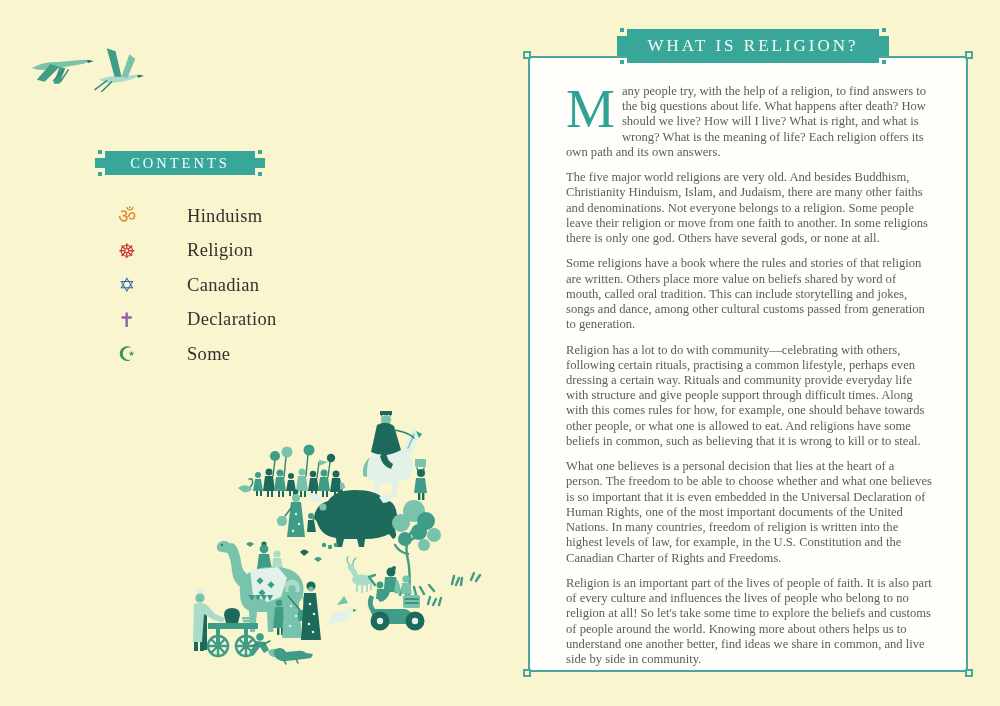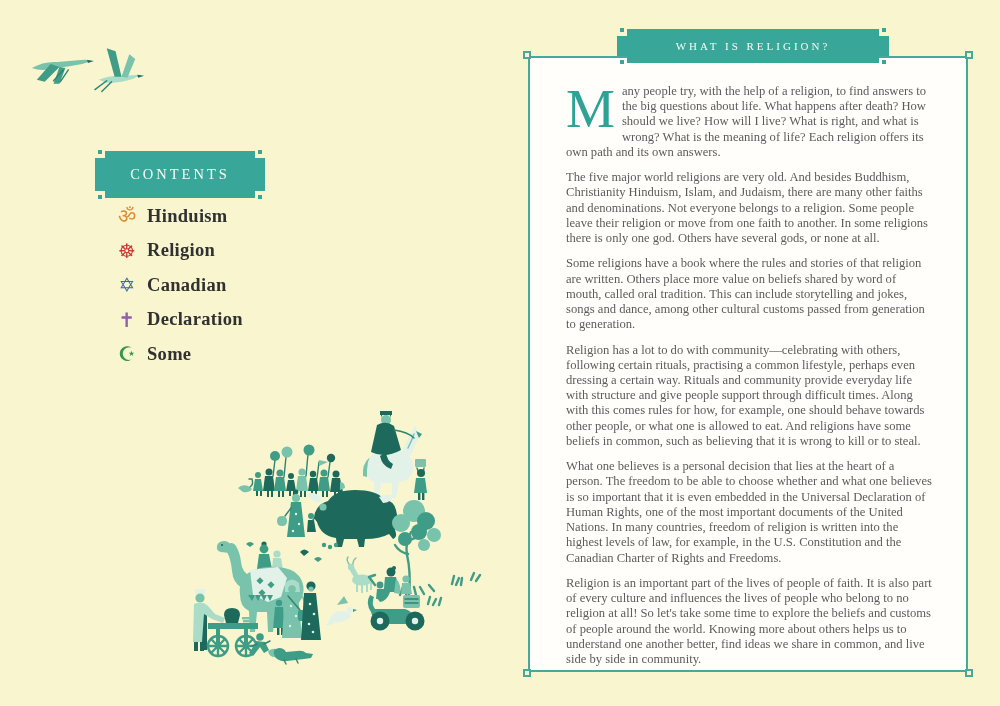--- a/index.html
+++ b/index.html
@@ -27,22 +27,22 @@
     letter-spacing:3px;
     clip-path:polygon(
       10px 0,calc(100% - 10px) 0,calc(100% - 10px) 7px,100% 7px,
       100% calc(100% - 7px),calc(100% - 10px) calc(100% - 7px),calc(100% - 10px) 100%,
       10px 100%,10px calc(100% - 7px),0 calc(100% - 7px),0 7px,10px 7px);
   }
   .pd{position:absolute;width:4px;height:4px;background:var(--teal);}
   .pd.tl{left:3px;top:-1px;} .pd.tr{right:3px;top:-1px;}
   .pd.bl{left:3px;bottom:-1px;} .pd.br{right:3px;bottom:-1px;}
 
-  .title-plaque{left:617px;top:29px;width:272px;height:34px;font-size:11px;}
-  .contents-plaque{left:95px;top:151px;width:170px;height:47px;font-size:14.5px;}
+  .title-plaque{left:617px;top:29px;width:272px;height:34px;font-size:17px;}
+  .contents-plaque{left:95px;top:151px;width:170px;height:24px;font-size:14.5px;}
 
   
   .frame{
     position:absolute;left:528px;top:56px;width:440px;height:616px;
     background:#fffefb;
     border:2px solid #46a99b;
   }
   .knob{
     position:absolute;width:8px;height:8px;
     border:2px solid #46a99b;background:var(--cream);
@@ -69,22 +69,22 @@
 
   
   .toc{position:absolute;left:112px;top:199px;}
   .toc-row{display:flex;align-items:center;height:34.5px;}
   .toc-icon{
     width:30px;font-size:20px;line-height:1;
     font-family:"DejaVu Sans", sans-serif;
     text-align:center;flex:0 0 30px;
   }
   .toc-label{
-    font-size:18.5px;color:#313131;font-weight:700;
-    letter-spacing:.3px;padding-left:5px;
+    font-size:18.5px;color:#313131;font-weight:400;
+    letter-spacing:.3px;padding-left:5px;margin-left:40px;
   }
 
   .cranes{position:absolute;left:24px;top:34px;width:128px;height:62px;}
   .scene{position:absolute;left:172px;top:398px;width:345px;height:300px;}
 
   
   .sd{fill:#1d6a5c;} .sm{fill:#3f9c86;} .sl{fill:#79c2ab;}
   .sp{fill:#aadcc8;} .sw{fill:#e2f2e9;}
   .st{stroke:#2e8571;stroke-width:1.4;fill:none;stroke-linecap:round;}
   .st2{stroke:#3f9c86;stroke-width:2.4;fill:none;stroke-linecap:round;}

